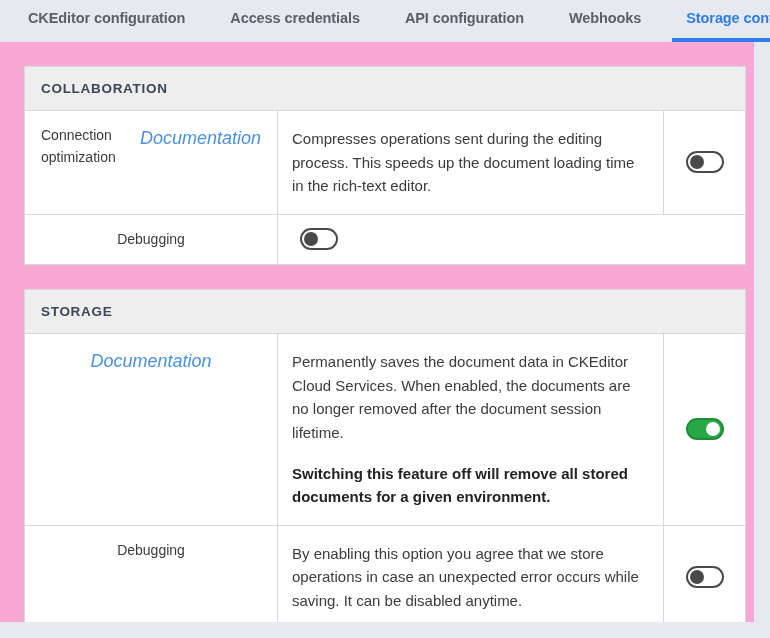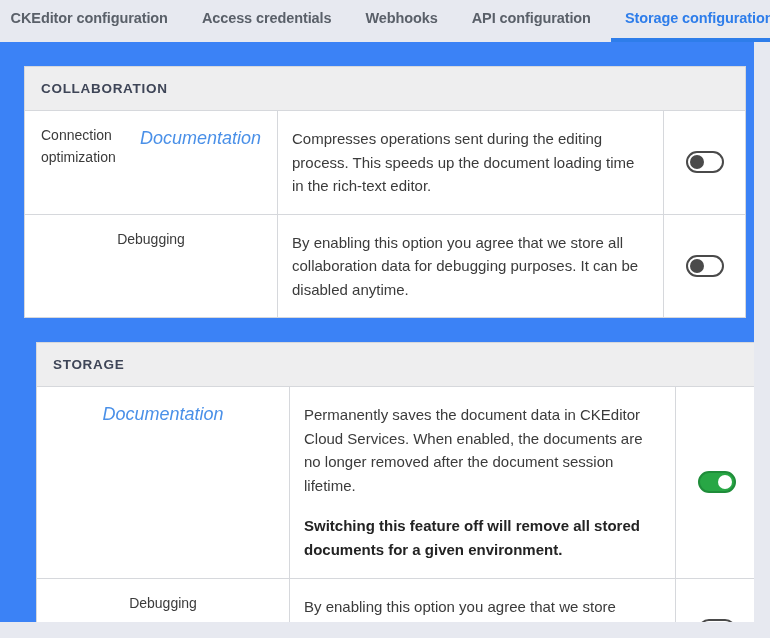--- a/index.html
+++ b/index.html
@@ -18,22 +18,21 @@
   }
 
   
   .tabbar {
     position: relative;
     height: 42px;
     background: #e7e9f0;
     display: flex;
     align-items: flex-start;
     padding-left: 14px;
-    gap: 6px;
-    justify-content: center;
+    gap: 17px;
   }
   .tab {
     position: relative;
     padding: 10px 14px 0 14px;
     height: 42px;
     font-size: 14.5px;
     font-weight: bold;
     color: #5a6069;
     cursor: pointer;
     white-space: nowrap;
@@ -49,31 +48,31 @@
     bottom: 0;
     height: 4px;
     background: #2e7dea;
   }
 
   
   .panel {
     position: relative;
     width: 754px;
     height: 580px;
-    background: #3b82f6;
+    background: #f9a8d4;
     padding: 24px 24px 0 24px;
     overflow: hidden;
   }
 
   .card {
     background: #ffffff;
     border: 1px solid #d6d8dc;
     width: 722px;
   }
-  .card + .card { margin-top: 24px; margin-left: 12px; }
+  .card + .card { margin-top: 24px; }
 
   .card-header {
     background: #eeeeef;
     border-bottom: 1px solid #d6d8dc;
     padding: 14px 16px;
     font-size: 13.5px;
     font-weight: bold;
     letter-spacing: 0.7px;
     color: #3e4557;
     text-transform: uppercase;
@@ -162,22 +161,22 @@
     right: 2px;
     background: #ffffff;
   }
 </style>
 </head>
 <body>
 
 <div class="tabbar" id="tabbar">
     <div class="tab"><span>CKEditor configuration</span></div>
     <div class="tab"><span>Access credentials</span></div>
+    <div class="tab"><span>API configuration</span></div>
     <div class="tab"><span>Webhooks</span></div>
-    <div class="tab"><span>API configuration</span></div>
     <div class="tab active"><span>Storage configuration</span><span class="tab-underline"></span></div>
   </div>
 
 <div class="panel" id="panel">
     <div class="card">
       <div class="card-header">Collaboration</div>
       <div class="row">
         <div class="cell-name">
           <div>Connection optimization</div>
           <a class="doc-link">Documentation</a>
@@ -188,23 +187,20 @@
         <div class="cell-toggle">
           <div class="switch">
             <span class="knob"></span>
           </div>
         </div>
       </div>
       <div class="row">
         <div class="cell-name">
           <div>Debugging</div>
         </div>
-        <div class="cell-desc">
-          <p>By enabling this option you agree that we store all collaboration data for debugging purposes. It can be disabled anytime.</p>
-        </div>
         <div class="cell-toggle">
           <div class="switch">
             <span class="knob"></span>
           </div>
         </div>
       </div>
     </div>
     <div class="card">
       <div class="card-header">Storage</div>
       <div class="row">

